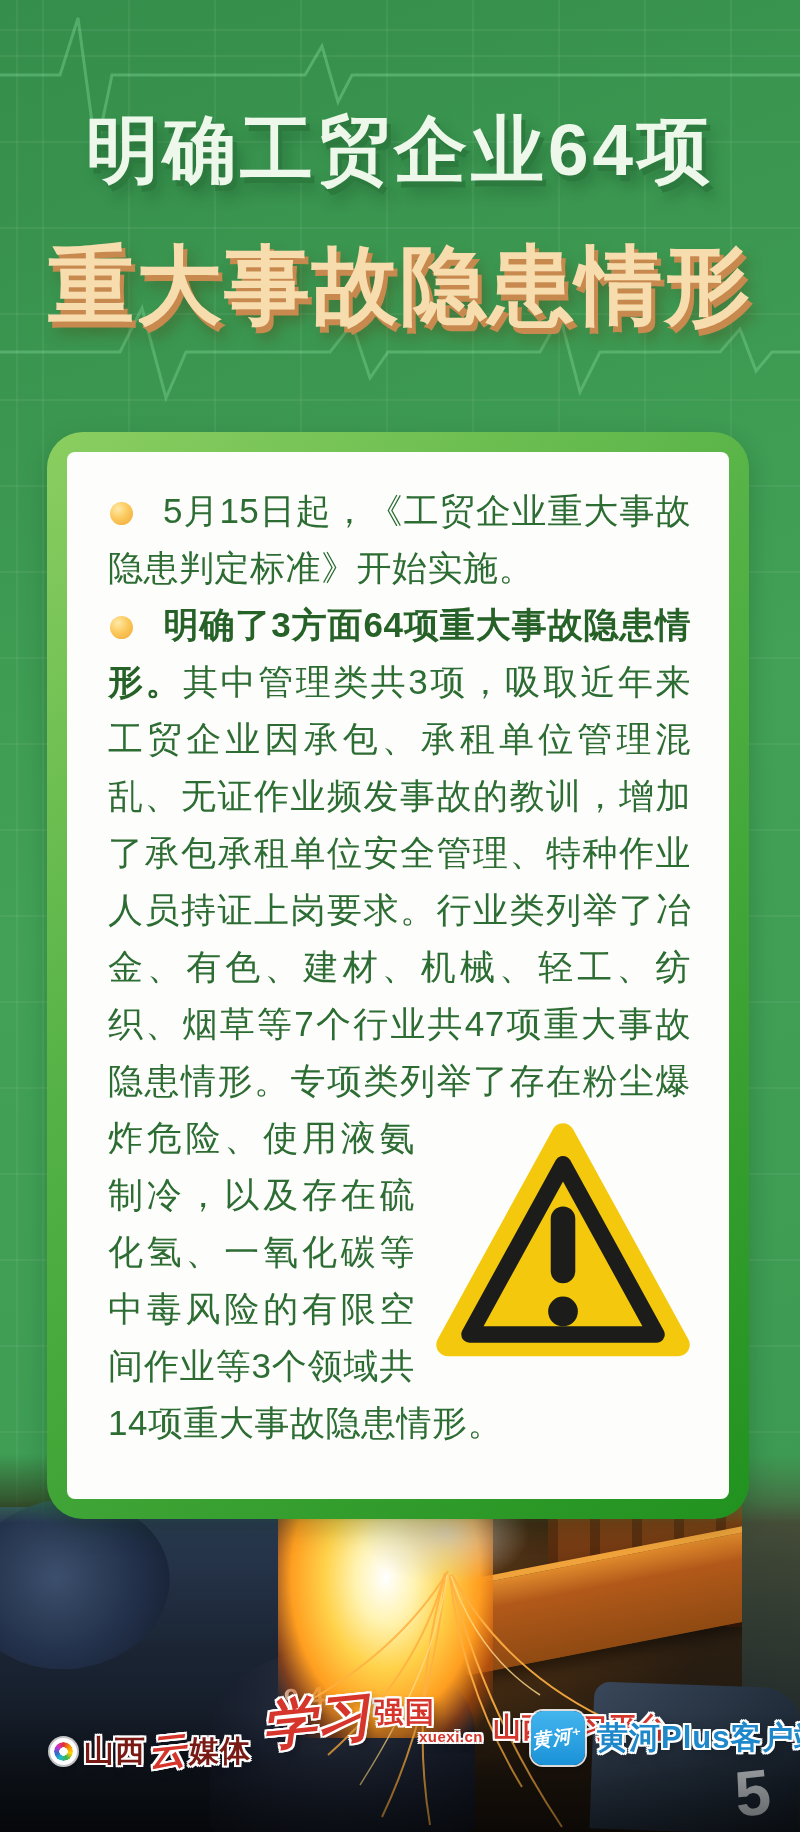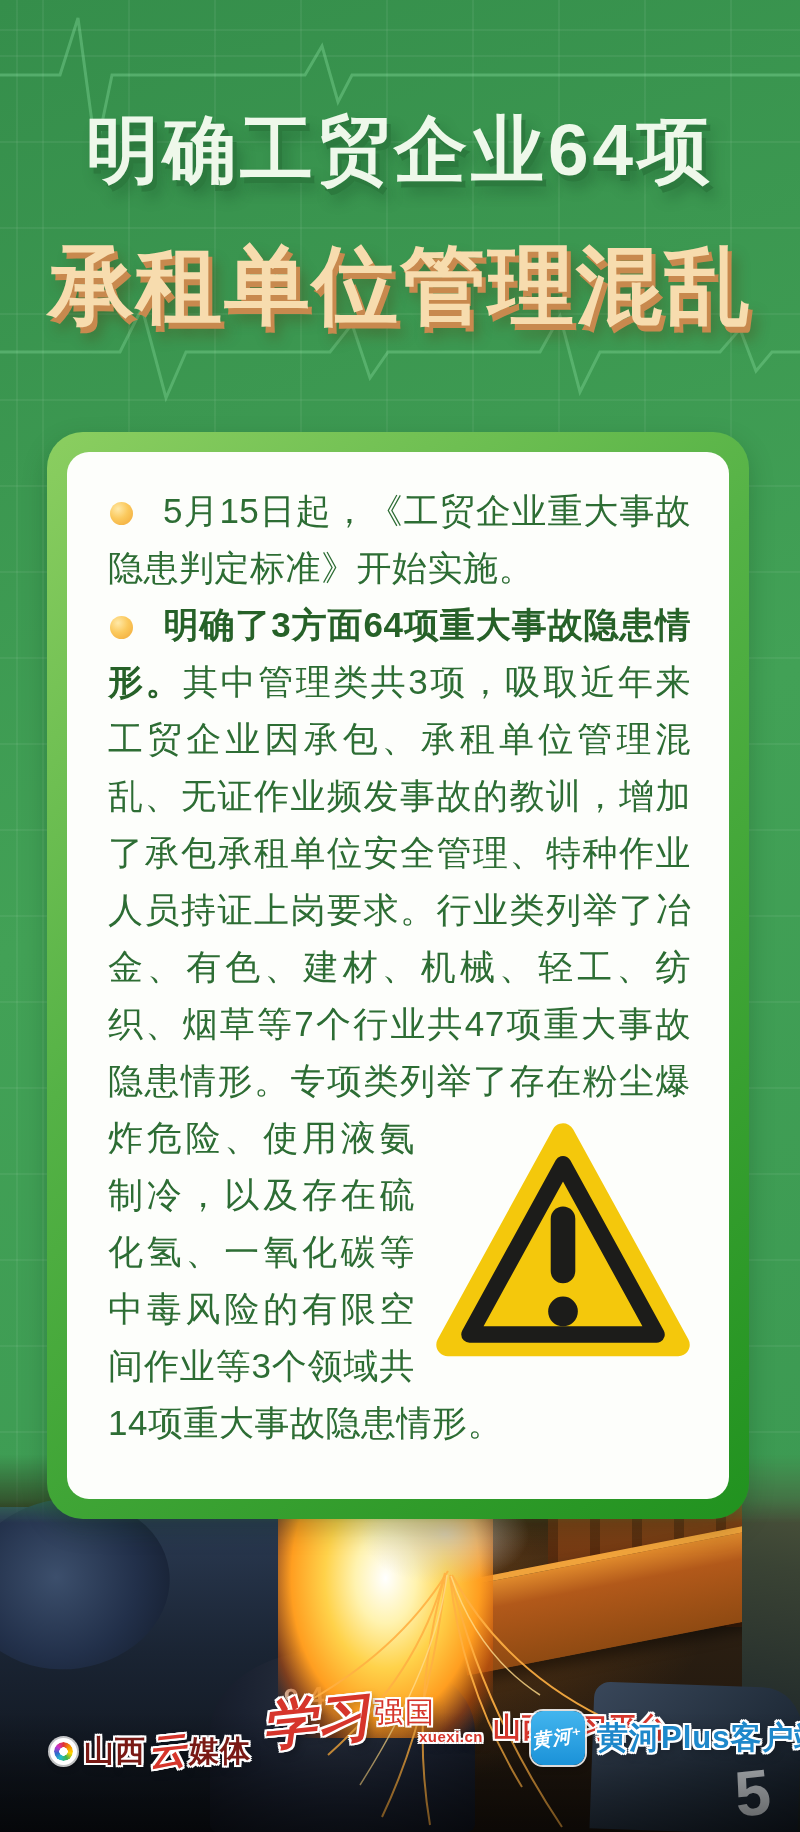--- a/index.html
+++ b/index.html
@@ -32,21 +32,21 @@
   }
   
   .card{
     position:absolute;left:47px;top:432px;width:702px;height:1087px;z-index:3;
     padding:20px;box-sizing:border-box;border-radius:36px;
     background:linear-gradient(140deg,#8bce60 0%,#55b246 40%,#21921f 100%);
     box-shadow:0 10px 24px rgba(10,50,20,.25);
   }
   .card-inner{
     width:100%;height:100%;box-sizing:border-box;background:#fdfefb;
-    border-radius:22px;padding:30px 38px 0 41px;overflow:hidden;
+    border-radius:8px;padding:30px 38px 0 41px;overflow:hidden;
   }
   .para{
     margin:0;font-size:35px;line-height:57px;color:#2d6d34;
     text-align:justify;letter-spacing:.5px;
   }
   .lead{font-weight:800;color:#266128;}
   .bullet{
     display:inline-block;width:23px;height:23px;border-radius:50%;
     background:radial-gradient(circle at 35% 30%, #ffe9a8 0%, #fbc95d 45%, #f0a737 100%);
     margin:0 30px 0 2px;vertical-align:-2px;
@@ -144,21 +144,21 @@
   .sx-cloud{
     font-family:"DejaVu Serif",serif;font-style:italic;font-weight:900;font-size:38px;color:#d6352b;
     display:inline-block;transform:rotate(-6deg);margin:0 2px;vertical-align:-3px;
   }
   .logo-xuexi{position:absolute;left:262px;top:8px;display:flex;align-items:flex-end;white-space:nowrap;}
   .xx-callig{
     font-family:"DejaVu Serif",serif;font-style:italic;font-weight:900;font-size:54px;line-height:.85;
     color:#d6352b;display:inline-block;transform:rotate(-6deg);
   }
   .xx-col{display:inline-flex;flex-direction:column;margin-left:4px;line-height:1;}
-  .xx-qg{font-size:29px;font-weight:400;color:#d6352b;letter-spacing:2px;}
+  .xx-qg{font-size:29px;font-weight:700;color:#d6352b;letter-spacing:2px;}
   .xx-domain{font-size:15px;font-weight:700;color:#d6352b;font-style:normal;margin-top:2px;letter-spacing:.5px;padding-left:45px;}
   .xx-platform{font-size:28px;font-weight:900;color:#d6352b;margin-left:10px;transform:translateY(3px);letter-spacing:1px;}
   .logo-huanghe{position:absolute;left:531px;top:21px;display:flex;align-items:center;white-space:nowrap;}
   .hh-icon{
     width:54px;height:54px;border-radius:12px;flex:0 0 auto;
     background:linear-gradient(180deg,#43b5ee 0%,#1b92d8 100%);
     display:flex;align-items:center;justify-content:center;
     box-shadow:0 0 0 2px rgba(255,255,255,.85), 2px 3px 6px rgba(0,0,0,.35);
   }
   .hh-icon span{
@@ -173,21 +173,21 @@
 <div class="poster">
 
   <div class="grid"></div>
 
   <svg class="ecg" width="800" height="1832" viewBox="0 0 800 1832">
     <polyline points="0,75 60,75 78,18 96,152 112,75 305,75 322,46 338,102 352,75 800,75" fill="none" stroke="#9df2b4" stroke-width="3" stroke-opacity="0.30"></polyline>
     <polyline points="0,352 120,352 142,308 166,398 186,352 330,352 352,324 370,378 388,352 540,352 560,316 580,392 600,352 720,352 740,329 756,371 772,352 800,352" fill="none" stroke="#9df2b4" stroke-width="3" stroke-opacity="0.28"></polyline>
   </svg>
 
   <h1 class="title1">明确工贸企业64项</h1>
-  <h1 class="title2">承租单位管理混乱</h1>
+  <h1 class="title2">重大事故隐患情形</h1>
 
   <div class="photo">
     <div class="ph ph-left"></div>
     <div class="ph ph-upperright"></div>
     <div class="ph ph-conveyor"></div>
     <div class="ph ph-farright"></div>
     <div class="ph ph-slag">
       <span class="pot-number">5</span>
     </div>
     <div class="ph ph-ladle">

